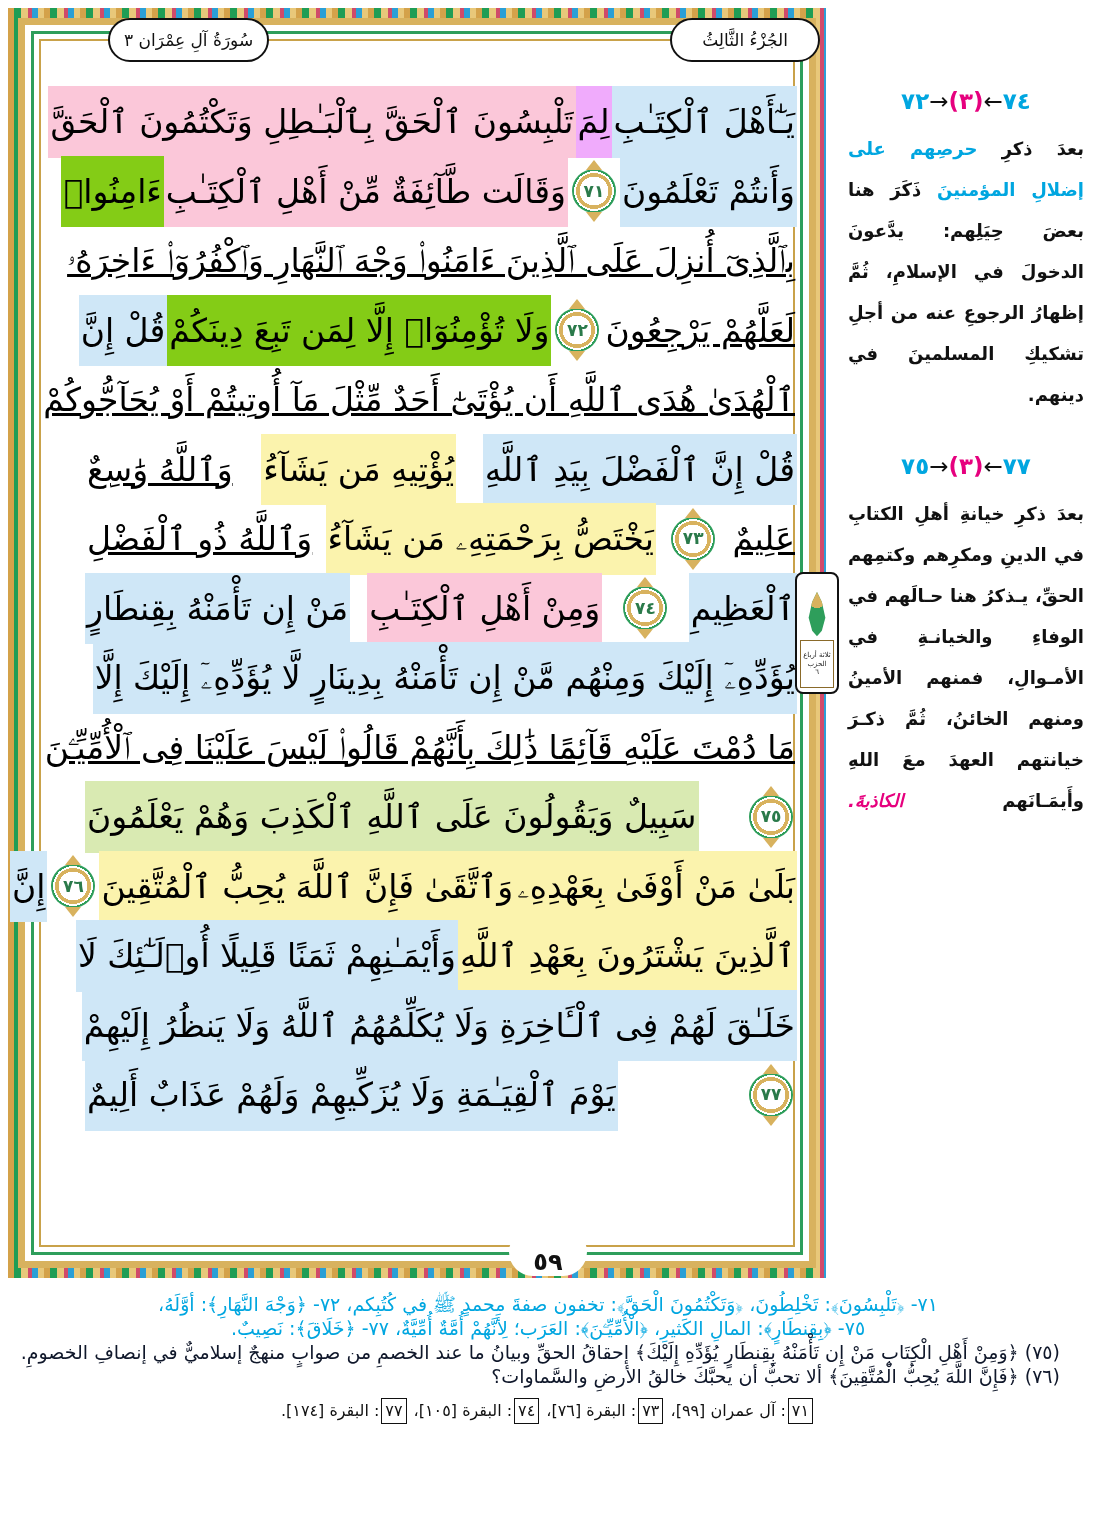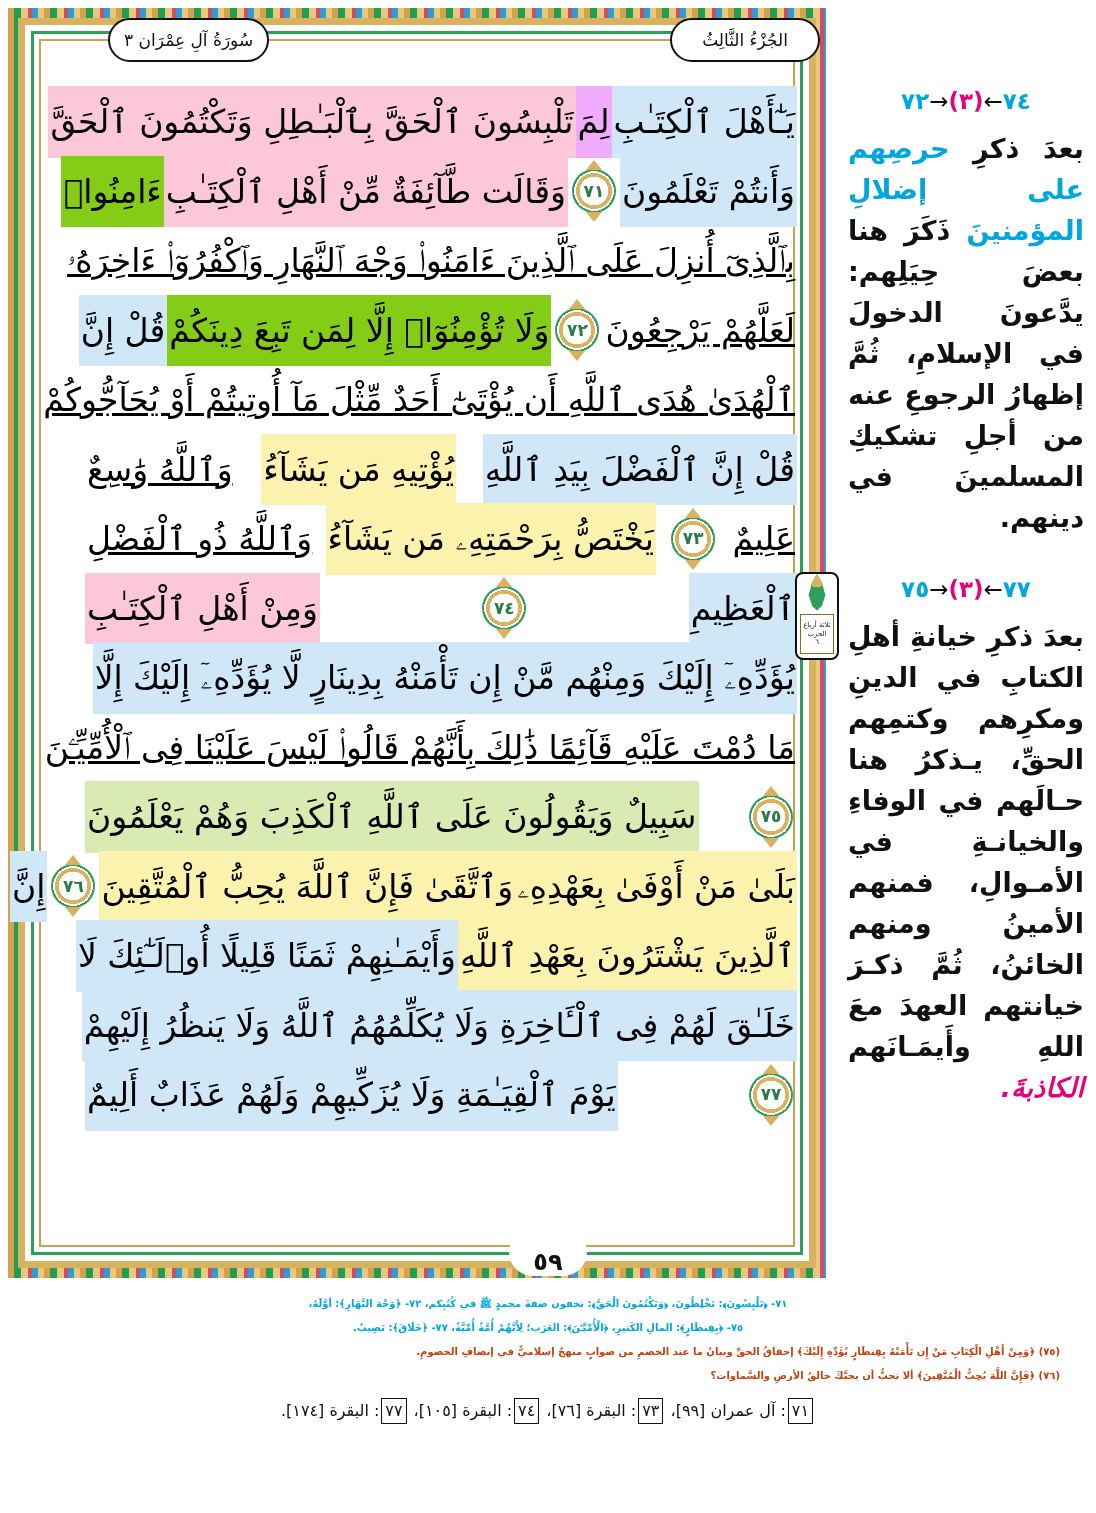--- a/index.html
+++ b/index.html
@@ -105,21 +105,21 @@
     content:""; position:absolute; left:50%; transform:translateX(-50%);
     width:0;height:0;border-left:8px solid transparent;border-right:8px solid transparent;
   }
   .ayah::before{ top:-9px; border-bottom:10px solid #d8b25e; }
   .ayah::after{ bottom:-9px; border-top:10px solid #d8b25e; }
 
   
   .hizb {
     position:absolute;
     left: 795px; top: 572px;
-    width: 44px; height: 88px;
+    width: 44px; height: 122px;
     border: 2px solid #111;
     border-radius: 8px;
     background:#fff;
     display:flex; flex-direction:column; align-items:center; justify-content:flex-end;
     padding-bottom:4px;
     z-index: 5;
   }
   .hizb .lamp {
     width:22px;height:46px;
     background:
@@ -177,21 +177,21 @@
     font-weight: bold;
     color:#00a6e0;
     letter-spacing:0px;
     margin-bottom: 14px;
     font-family:"DejaVu Sans", sans-serif;
     direction:rtl;
   }
   .sb-head .paren { color:#e6007e; }
   .sb-head .arrow { color:#111; font-weight:normal; }
   .sb-body {
-    font-size: 27px;
+    font-size: 18px;
     line-height: 41px;
     color:#111;
     font-weight: 600;
     text-align: justify;
     text-align-last: justify;
   }
   .sb-body .cy { color:#00a6e0; }
   .sb-body .mg { color:#e6007e;font-style:italic; }
   .sb-sep { height: 34px; }
   .sb-block2 { margin-top: 4px; }
@@ -199,28 +199,28 @@
   
   .footer {
     position:absolute;
     left: 0; top: 1292px;
     width: 1096px;
     direction: rtl;
     padding: 0 30px;
     font-family:"DejaVu Sans", "Liberation Sans", sans-serif;
   }
   .fnote {
-    font-size: 10px;
+    font-size: 19px;
     line-height: 24px;
     color:#00a6e0;
-    font-weight:bold;
+    font-weight:normal;
     text-align: center;
     white-space: nowrap;
   }
-  .fnote.mg { color:#c2410c; text-align: right; padding-right: 6px; }
+  .fnote.mg { color:#0f172a; text-align: right; padding-right: 6px; }
   .fnote.blk { color:#111; text-align:center; margin-top: 10px; font-weight:normal; font-size:16px;}
   .fnote .box {
     display:inline-block; border:1.3px solid #111; padding: 0 3px; margin:0 2px;
   }
 </style>
 </head>
 <body>
 
 <div class="page">
 
@@ -278,20 +278,21 @@
                   <span class="ayah">٧٣</span>
                   <span class="seg hl-yellow">يَخْتَصُّ بِرَحْمَتِهِۦ مَن يَشَآءُ</span>
                   <span class="seg hl-none">وَٱللَّهُ ذُو ٱلْفَضْلِ</span>
                 </div>
               </div>
               <div class="qline">
                 <div class="qtext">
                   <span class="seg hl-blue">ٱلْعَظِيمِ</span>
                   <span class="ayah">٧٤</span>
                   <span class="seg hl-pink">وَمِنْ أَهْلِ ٱلْكِتَـٰبِ</span>
+                  <span class="seg hl-blue">مَنْ إِن تَأْمَنْهُ بِقِنطَارٍ</span>
                 </div>
               </div>
               <div class="qline">
                 <div class="qtext">
                   <span class="seg hl-blue">يُؤَدِّهِۦٓ إِلَيْكَ وَمِنْهُم مَّنْ إِن تَأْمَنْهُ بِدِينَارٍ لَّا يُؤَدِّهِۦٓ إِلَيْكَ إِلَّا</span>
                 </div>
               </div>
               <div class="qline">
                 <div class="qtext">
                   <span class="seg hl-none">مَا دُمْتَ عَلَيْهِ قَآئِمًا ذَٰلِكَ بِأَنَّهُمْ قَالُوا۟ لَيْسَ عَلَيْنَا فِى ٱلْأُمِّيِّـۧنَ</span>

